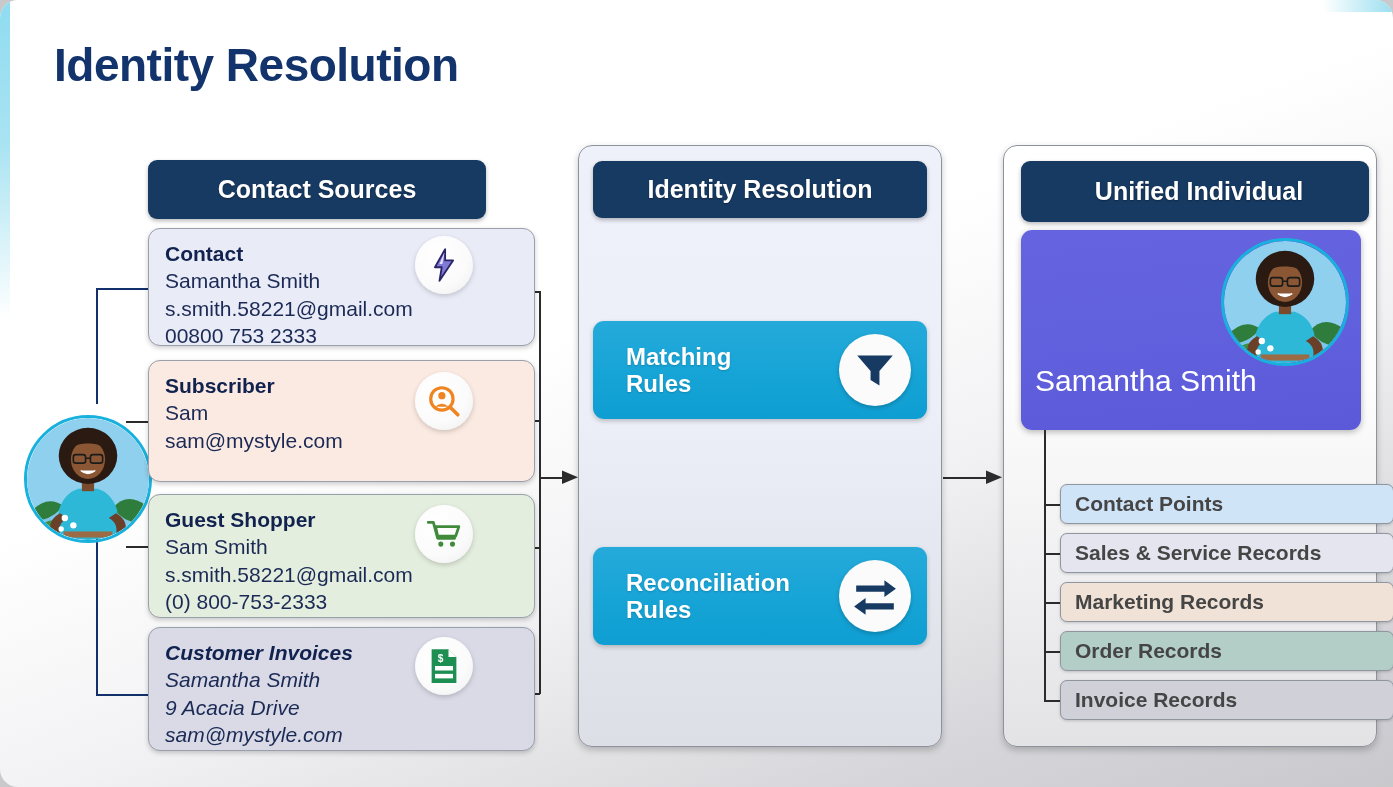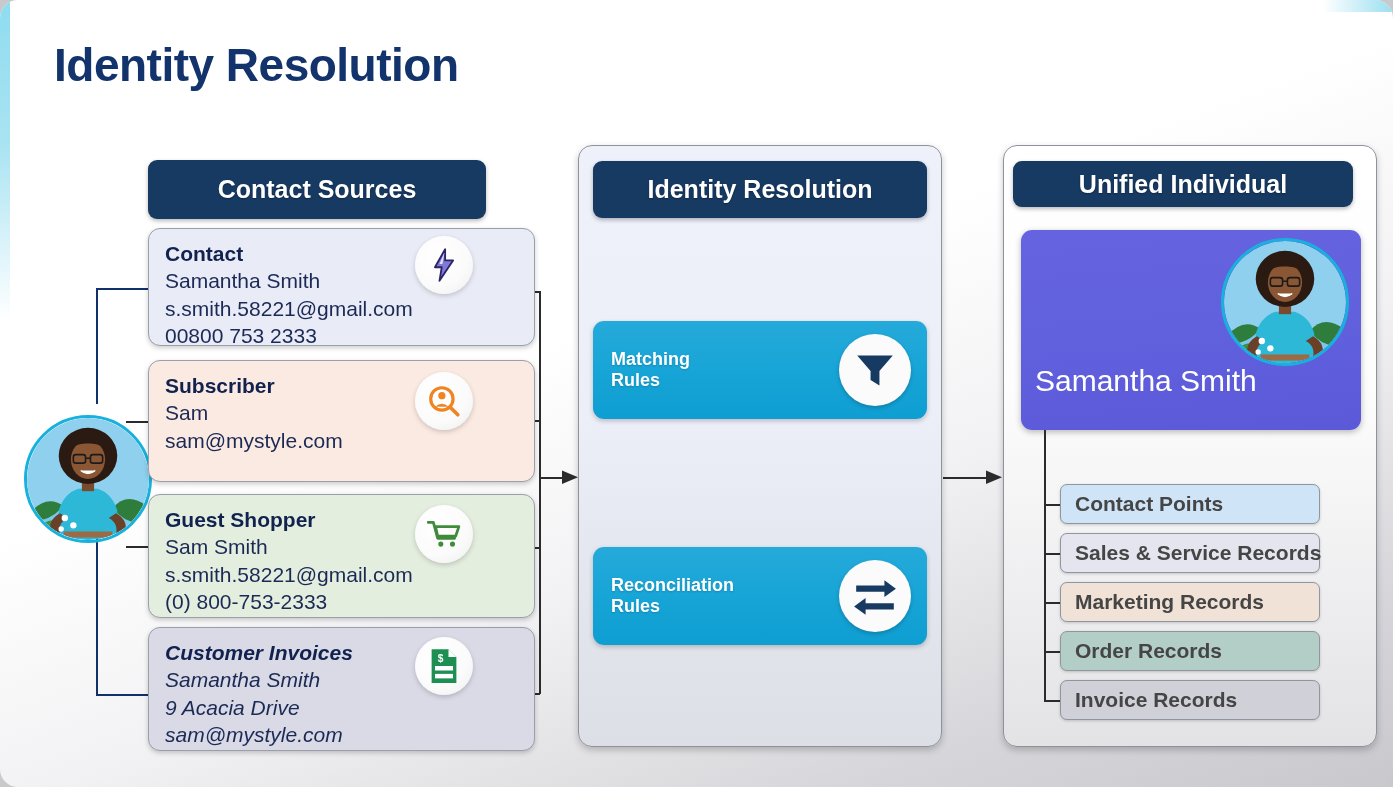--- a/index.html
+++ b/index.html
@@ -134,24 +134,24 @@
     width: 334px;
     height: 98px;
     border-radius: 11px;
     background: linear-gradient(180deg, #25aada 0%, #16a4d6 55%, #0f9ed2 100%);
     box-shadow: 0 2px 5px rgba(0,0,0,0.22);
     display: flex;
     align-items: center;
   }
   .rule-label {
     color: #ffffff;
-    font-size: 18px;
+    font-size: 24px;
     font-weight: bold;
     line-height: 1.14;
-    margin-left: 18px;
+    margin-left: 33px;
     text-shadow: 0 1px 2px rgba(0,0,0,0.18);
     white-space: pre-line;
   }
   .rule-icon {
     position: absolute;
     right: 16px;
     top: 50%;
     transform: translateY(-50%);
     width: 72px; height: 72px;
     border-radius: 50%;
@@ -186,21 +186,21 @@
     overflow: hidden;
     position: relative;
     flex: none;
   }
   .avatar.bordered { border: 3px solid #18b1dd; box-sizing: border-box; }
 
   
   .rec-pill {
     position: absolute;
     left: 56px;
-    width: 260px;
+    width: 334px;
     height: 40px;
     border: 1px solid #9096a0;
     border-radius: 7px;
     box-sizing: border-box;
     display: flex;
     align-items: center;
     padding-left: 14px;
     box-shadow: 0 1px 3px rgba(0,0,0,0.18);
   }
   .rec-label {
@@ -376,21 +376,21 @@
       <div class="rule-icon">
         <svg width="46" height="38" viewBox="0 0 44 36">
           <path d="M4 8 H31 V3 L42 11 L31 19 V14 H4 Z" fill="#173a63"></path>
           <path d="M40 25 H13 V20 L2 28 L13 36 V31 H40 Z" fill="#173a63"></path>
         </svg>
       </div>
     </div>
   </div>
 
   <div class="panel panel-right">
-    <div class="hdr" style="left:9px; top:15px; width:340px; height:46px; position:absolute;">Unified Individual</div>
+    <div class="hdr" style="left:17px; top:15px; width:340px; height:61px; position:absolute;padding-left:8px;">Unified Individual</div>
 
     <div class="profile-card">
       <div class="avatar bordered" style="position:absolute; right:12px; top:8px; width:128px; height:128px;">
         <svg width="122" height="122" viewBox="0 0 100 100">
           <defs>
             <clipPath id="clipB">
                 <circle cx="50" cy="50" r="50"></circle>
               </clipPath>
           </defs>
           <g clip-path="url(#clipB)">

